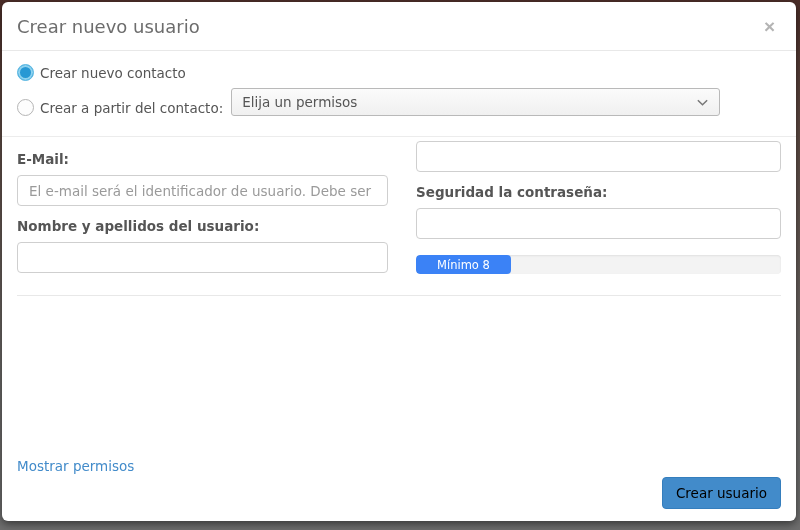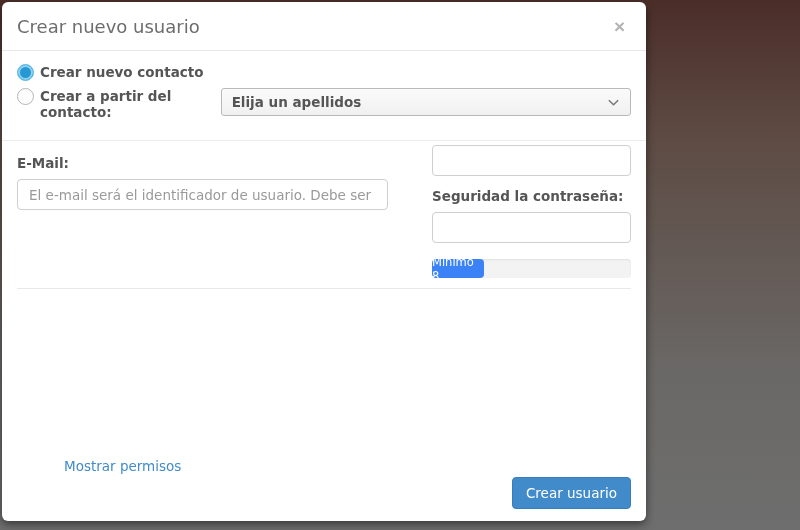--- a/index.html
+++ b/index.html
@@ -5,21 +5,21 @@
   * { margin: 0; padding: 0; box-sizing: border-box; }
   html, body { width: 800px; height: 530px; overflow: hidden; }
   body {
     font-family: "DejaVu Sans", "Liberation Sans", sans-serif;
     background: linear-gradient(180deg, #4b2d28 0%, #5d4a43 25%, #6a6866 70%, #6e6e6e 100%);
     position: relative;
   }
   .modal {
     position: absolute;
     left: 2px; top: 2px;
-    width: 644px; height: 519px;
+    width: 794px; height: 519px;
     background: #ffffff;
     border-radius: 6px;
     box-shadow: 0 3px 9px rgba(0,0,0,.5);
     display: flex;
     flex-direction: column;
   }
   
   .modal-header {
     padding: 13px 15px 12px 15px;
     border-bottom: 1px solid #e8e8e8;
@@ -28,21 +28,21 @@
     justify-content: space-between;
   }
   .modal-title { font-size: 18px; color: #6d6d6d; font-weight: 400; }
   .close-btn {
     background: none; border: none; cursor: pointer;
     font-size: 19px; font-weight: 700; color: #b4b4b4; line-height: 1;
     padding: 2px 6px;
   }
   
   .choice-section { padding: 13px 15px 12px 15px; border-bottom: 1px solid #ececec; }
-  .choice-row { display: flex; align-items: flex-start; margin-bottom: 7px; font-weight: bold; }
+  .choice-row { display: flex; align-items: flex-end; margin-bottom: 7px; }
   .choice-row:last-child { margin-bottom: 8px; }
   .radio {
     width: 17px; height: 17px; border-radius: 50%;
     border: 1px solid #b5b5b5; background: #fdfdfd;
     margin-right: 6px; flex: none; cursor: pointer;
     display: inline-block;
   }
   .radio.on {
     background: #2798d4;
     border: 1px solid #63bce4;
@@ -54,21 +54,21 @@
     width: 489px; height: 28px;
     border: 1px solid #b9b9b9; border-radius: 3px;
     background: linear-gradient(180deg, #fbfbfb, #f0f0f0);
     display: flex; align-items: center; justify-content: space-between;
     padding: 0 10px; cursor: pointer;
     font-size: 13.5px; color: #555;
   }
   .chevron { color: #777; flex: none; margin-left: 8px; display: flex; }
   
   .modal-body { padding: 4px 15px 0 15px; flex: 1; }
-  .form-grid { display: grid; grid-template-columns: 1fr 1fr; column-gap: 44px; }
+  .form-grid { display: grid; grid-template-columns: 1fr 1fr; column-gap: 28px; }
   .col-left { padding-right: 0; }
   .form-group { margin-bottom: 12px; }
   .form-group label {
     display: block;
     font-size: 13.5px; font-weight: 700; color: #555;
     margin: 10px 0 8px 0;
   }
   .text-input {
     width: 100%; height: 31px;
     border: 1px solid #cfcfcf; border-radius: 4px;
@@ -94,25 +94,24 @@
     border-radius: 4px 4px 4px 4px;
     display: flex; align-items: center; justify-content: center;
     color: #fff; font-size: 11.5px;
   }
   
   .footer-divider { border: none; border-top: 1px solid #e8e8e8; margin: 10px 0 0 0; }
   .modal-footer { padding: 14px 15px 12px 15px; }
   .permissions-link {
     font-size: 13.5px; color: #428bca; text-decoration: none; cursor: pointer;
     display: inline-block;
-    margin-left: 47px;
   }
   .footer-actions { text-align: right; margin-top: 2px; }
   .btn-primary {
-    background: #428bca; border: 1px solid #357ebd; color: #ffffff;
+    background: #428bca; border: 1px solid #357ebd; color: #000000;
     border-radius: 4px;
     font-family: "DejaVu Sans", "Liberation Sans", sans-serif;
     font-size: 13.5px;
     padding: 7px 13px;
     cursor: pointer;
   }
 </style>
 </head>
 <body>
 
@@ -125,37 +124,41 @@
 
   <div class="choice-section">
     <div class="choice-row">
       <span class="radio on"></span>
       <span class="choice-label">Crear nuevo contacto</span>
     </div>
     <div class="choice-row">
       <span class="radio"></span>
       <span class="choice-label">Crear a partir del contacto:</span>
       <div class="contact-select">
-        <span>Elija un apellidos</span>
+        <span>Elija un permisos</span>
         <span class="chevron">
           <svg width="13" height="13" viewBox="0 0 14 14">
               <polyline points="2,4.5 7,9.5 12,4.5" fill="none" stroke="#777" stroke-width="1.6"></polyline>
             </svg>
         </span>
       </div>
     </div>
   </div>
 
   <div class="modal-body">
     <div class="form-grid">
 
       <div class="col-left">
         <div class="form-group">
           <label>E-Mail:</label>
           <input class="text-input" type="text" placeholder="El e-mail será el identificador de usuario. Debe ser un" style="">
+        </div>
+        <div class="form-group">
+          <label>Nombre y apellidos del usuario:</label>
+          <input class="text-input" type="text" placeholder="" style="">
         </div>
       </div>
 
       <div class="col-right">
         <div class="form-group">
           <input class="text-input" type="password" style="">
         </div>
         <div class="form-group">
           <label>Seguridad la contraseña:</label>
           <input class="text-input" type="password" style="">

